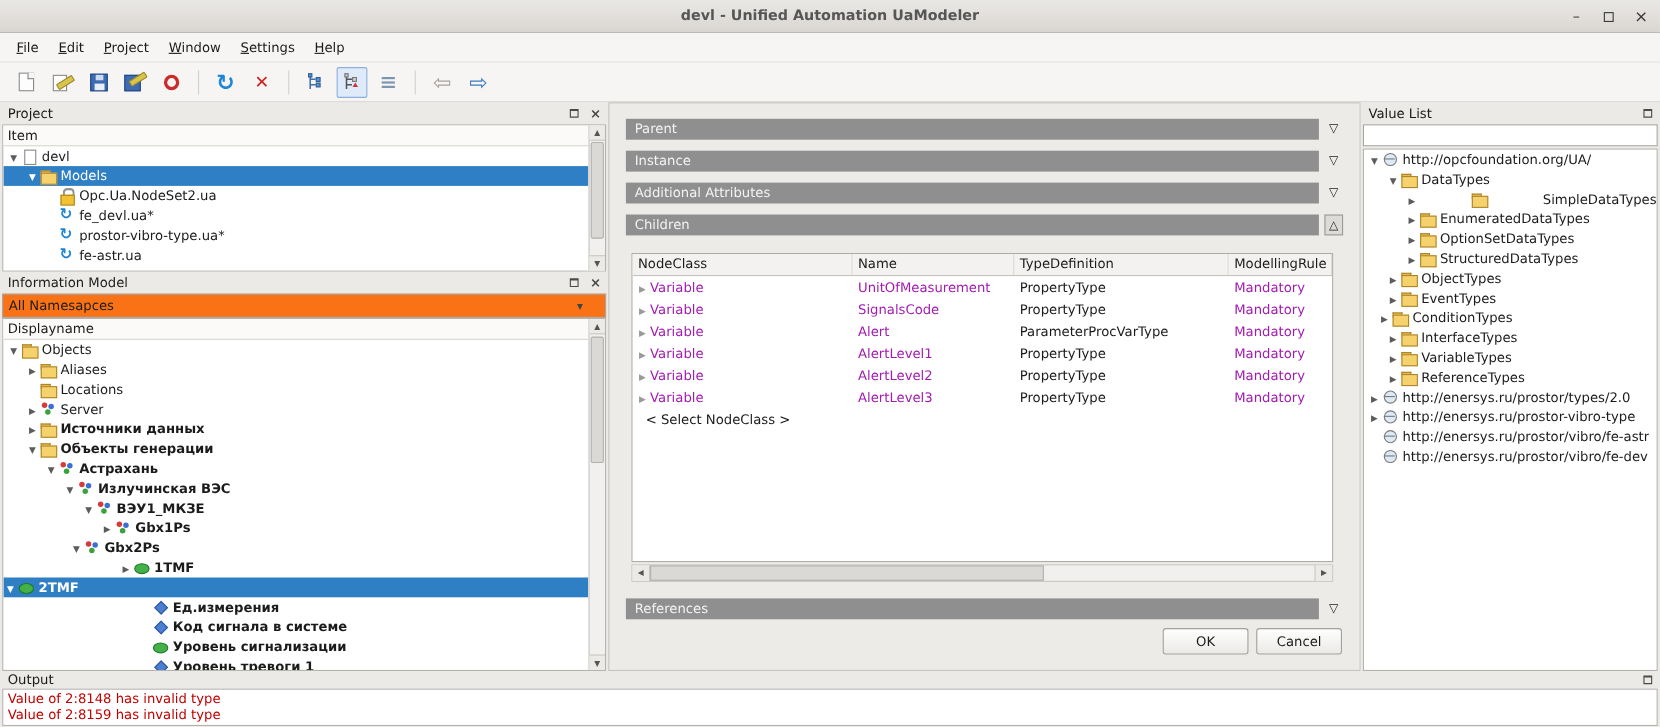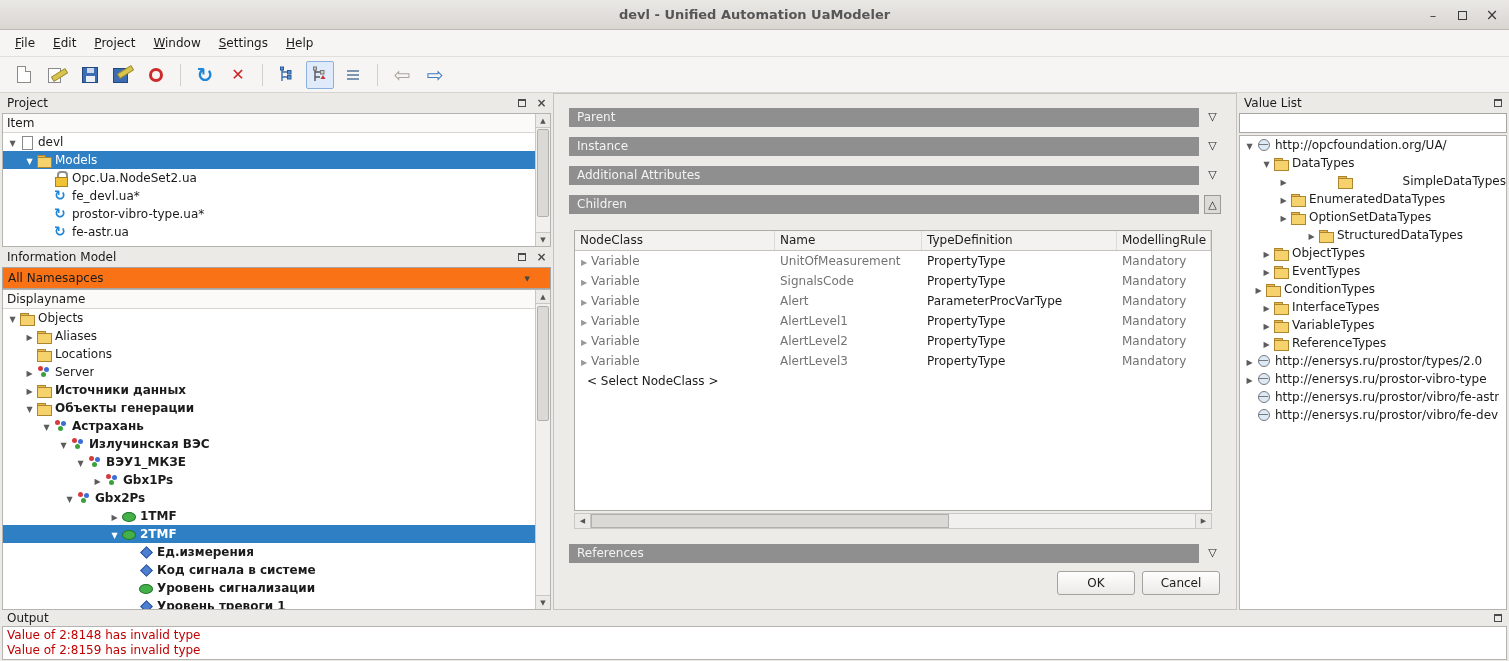--- a/index.html
+++ b/index.html
@@ -113,21 +113,21 @@
   .section-toggle.up::before { content:"△"; }
 
   .children-table { position:absolute; left:20px; top:136px; width:638px; height:281px; background:#fff;
                     border:1px solid #aeaca8; overflow:hidden; }
   .ct-header { display:flex; height:20px; background:#f3f2f0; border-bottom:1px solid #c5c3c0; }
   .hcell { padding:2px 5px; border-right:1px solid #dddbd8; overflow:hidden; white-space:nowrap; }
   .ct-row { display:flex; height:20px; align-items:center; }
   .cell { padding:0 5px; overflow:hidden; white-space:nowrap; }
   .flexcell { display:flex; align-items:center; padding-left:2px; }
   .c0 { width:200px; } .c1 { width:147px; } .c2 { width:195px; } .c3 { width:94px; }
-  .gray { color:#737373; }
+  .gray { color:#a21caf; }
   .row-exp { width:14px; text-align:center; flex:0 0 14px; }
   .row-exp::before { content:"▶"; font-size:8px; color:#9a9a9a; }
 
   .hscroll { position:absolute; left:20px; top:419px; width:638px; height:16px; background:#f1f0ee;
              border:1px solid #c9c7c4; display:flex; }
   .hsb-btn { width:16px; text-align:center; font-size:7px; line-height:14px; color:#555; background:#eceae7; }
   .hsb-left  { border-right:1px solid #c9c7c4; } .hsb-left::before  { content:"◀"; }
   .hsb-right { border-left:1px solid #c9c7c4; }  .hsb-right::before { content:"▶"; }
   .hsb-track { flex:1; position:relative; }
   .hsb-thumb { position:absolute; left:0; top:0; bottom:0; width:358px; background:#dbd9d5; border:1px solid #b2b0ac; }
@@ -354,21 +354,21 @@
         <div class="tree-row bold" style="padding-left: 60px;">
           <span class="expander" data-exp="open"></span>
           <span class="tree-icon ic-balls"></span>
           <span class="tree-label">Gbx2Ps</span>
         </div>
         <div class="tree-row bold" style="padding-left: 105px;">
           <span class="expander" data-exp="closed"></span>
           <span class="tree-icon ic-green-oval"></span>
           <span class="tree-label">1TMF</span>
         </div>
-        <div class="tree-row bold selected" style="padding-left: 105px;">
+        <div class="tree-row bold selected" style="">
           <span class="expander" data-exp="open"></span>
           <span class="tree-icon ic-green-oval"></span>
           <span class="tree-label">2TMF</span>
         </div>
         <div class="tree-row bold" style="padding-left: 122px;">
           <span class="expander" data-exp="none"></span>
           <span class="tree-icon ic-diamond"></span>
           <span class="tree-label">Ед.измерения</span>
         </div>
         <div class="tree-row bold" style="padding-left: 122px;">
@@ -520,21 +520,21 @@
         <div class="tree-row" style="padding-left: 37px;">
           <span class="expander" data-exp="closed"></span>
           <span class="tree-icon ic-folder"></span>
           <span class="tree-label">EnumeratedDataTypes</span>
         </div>
         <div class="tree-row" style="padding-left: 37px;">
           <span class="expander" data-exp="closed"></span>
           <span class="tree-icon ic-folder"></span>
           <span class="tree-label">OptionSetDataTypes</span>
         </div>
-        <div class="tree-row" style="padding-left: 37px; margin-left: 28px;">
+        <div class="tree-row" style="padding-left: 37px;">
           <span class="expander" data-exp="closed"></span>
           <span class="tree-icon ic-folder"></span>
           <span class="tree-label">StructuredDataTypes</span>
         </div>
         <div class="tree-row" style="padding-left: 20px;">
           <span class="expander" data-exp="closed"></span>
           <span class="tree-icon ic-folder"></span>
           <span class="tree-label">ObjectTypes</span>
         </div>
         <div class="tree-row" style="padding-left: 20px;">

